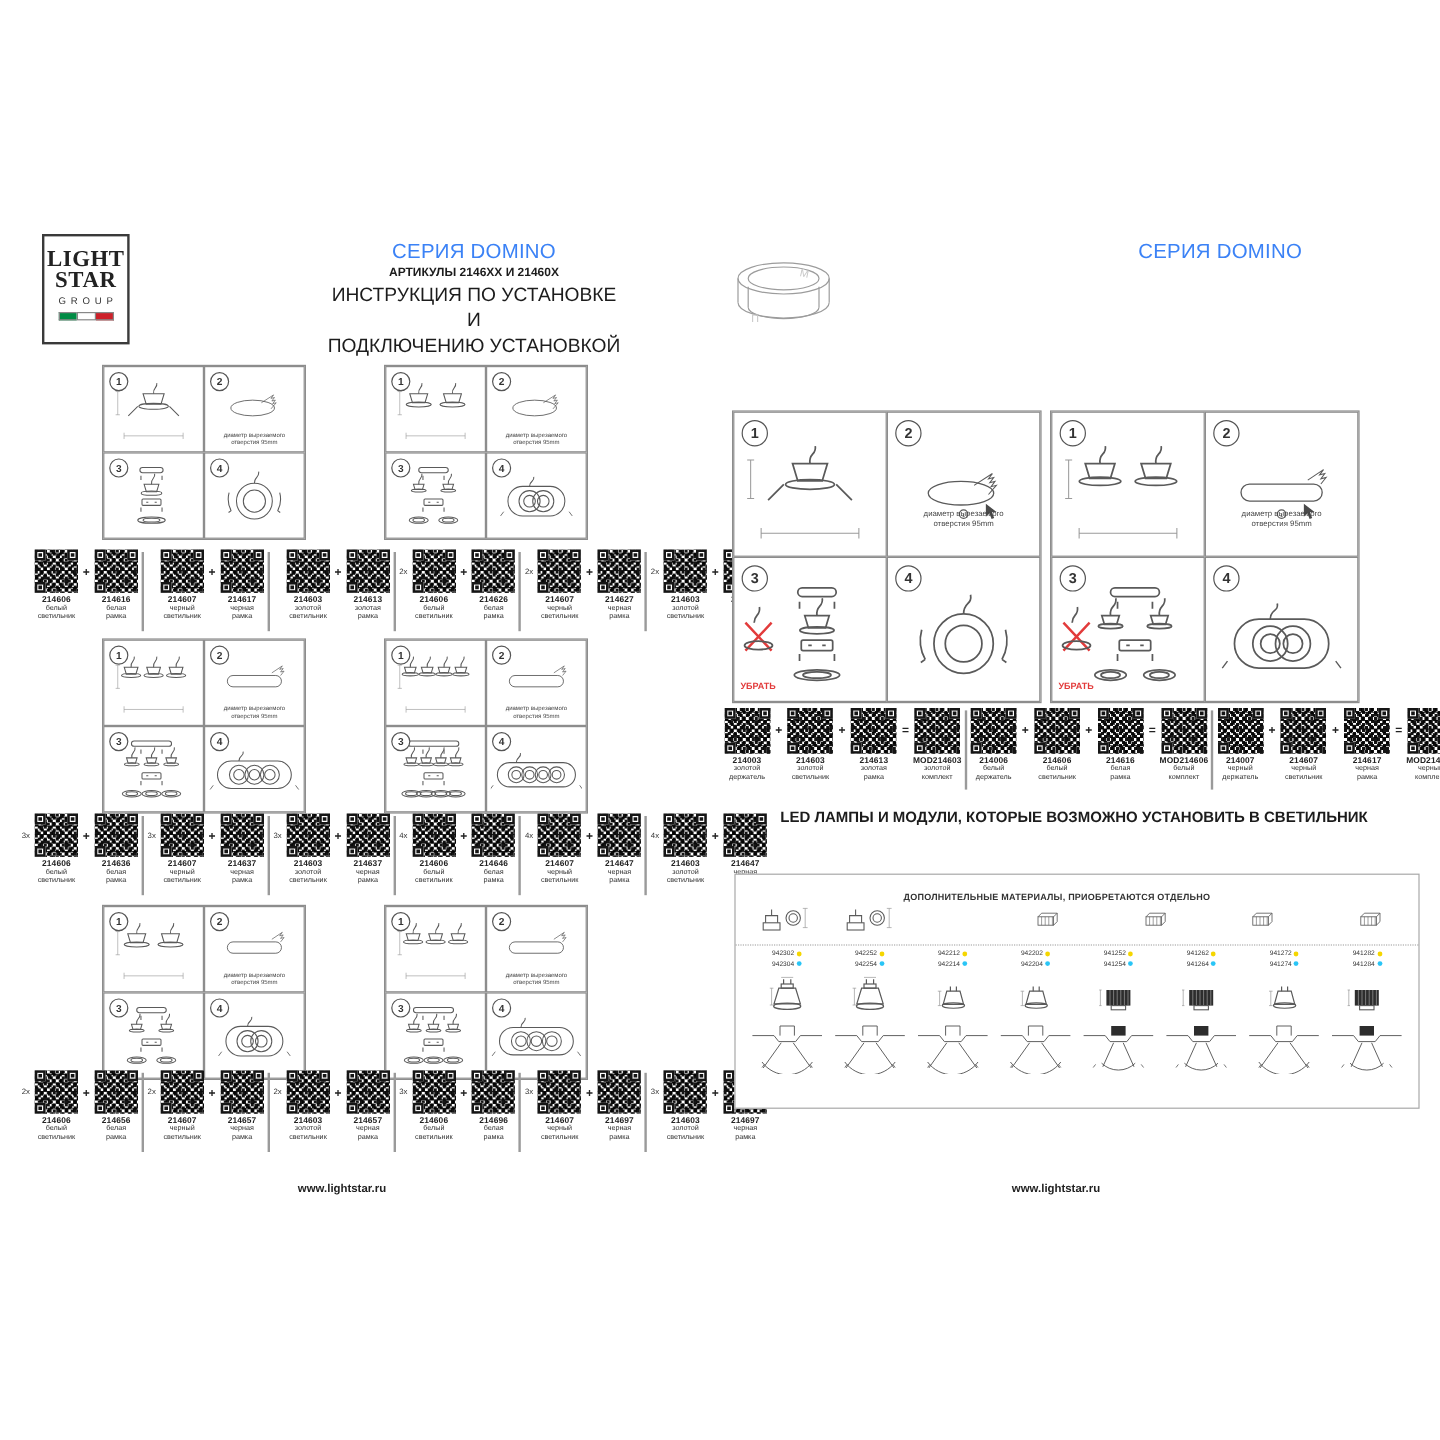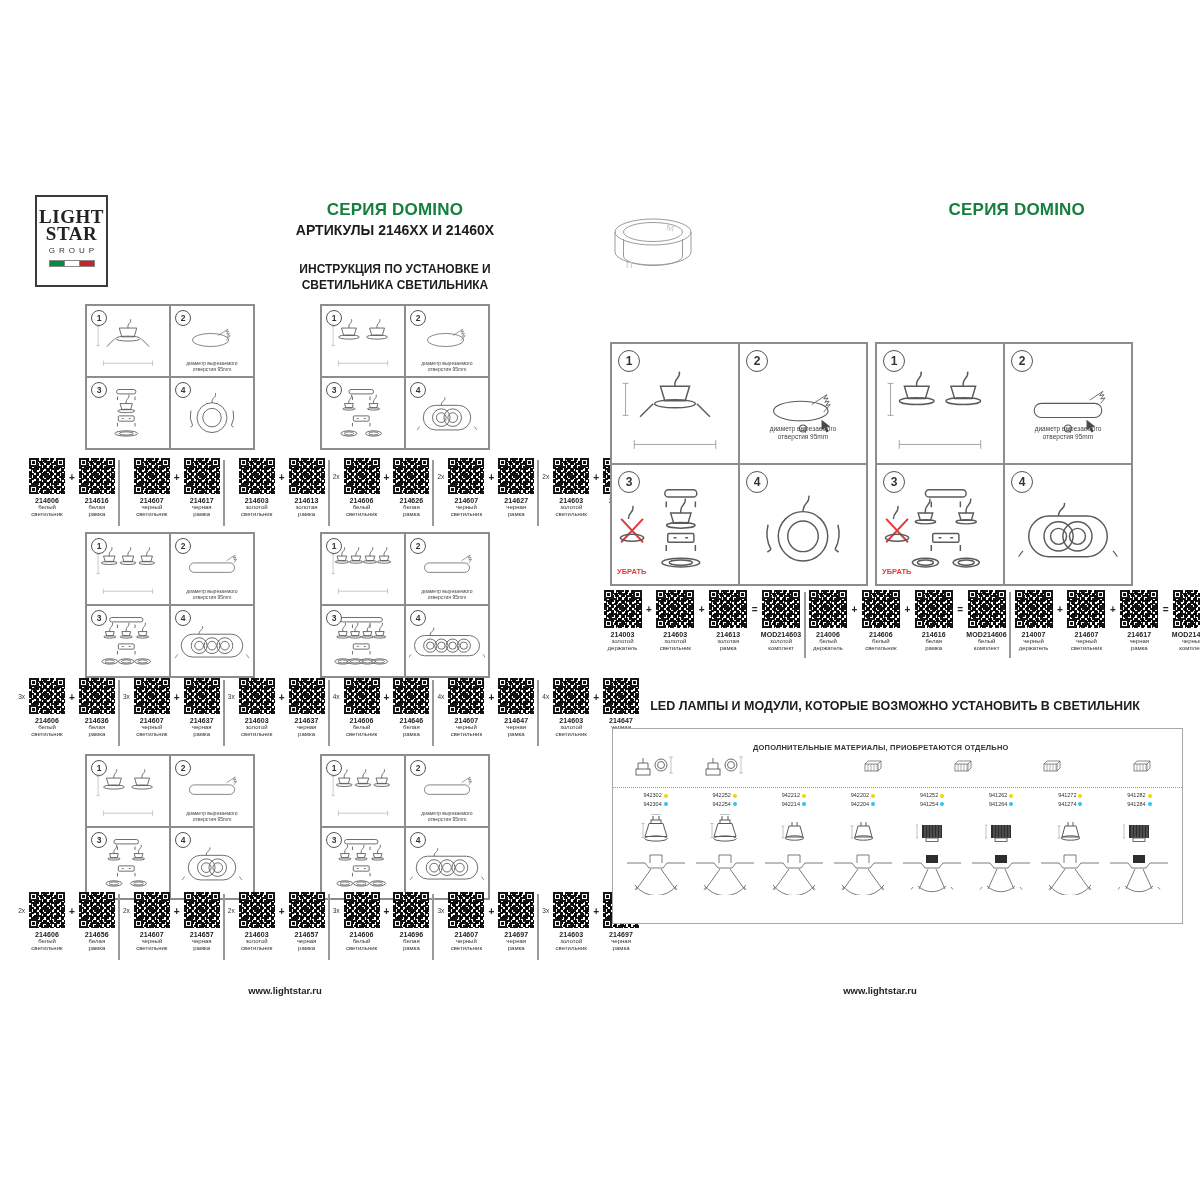--- a/index.html
+++ b/index.html
@@ -18,23 +18,23 @@
   .flag{display:flex;justify-content:center;margin-top:5px;}
   .flag i{display:block;width:14px;height:5px;border:.5px solid #888;}
   .flag i.g{background:#008c45;border-right:none;}
   .flag i.w{background:#fff;}
   .flag i.r{background:#cd212a;border-left:none;}
 
   
   .title-block{position:absolute;top:8px;}
   .page.left .title-block{left:255px;width:250px;text-align:center;}
   .page.right .title-block{left:70px;width:415px;text-align:right;}
-  .t1{font-size:17px;font-weight:700;letter-spacing:.2px;color:#15803d;}
-  .t2{font-size:14px;font-weight:800;margin-top:2px;color:#1c1c1c;}
-  .t3{font-size:12px;font-weight:700;margin-top:24px;line-height:1.3;color:#1c1c1c;}
+  .t1{font-size:17px;font-weight:400;letter-spacing:.2px;color:#3b82f6;}
+  .t2{font-size:10px;font-weight:800;margin-top:2px;color:#1c1c1c;}
+  .t3{font-size:16px;font-weight:400;margin-top:4px;line-height:1.3;color:#1c1c1c;}
 
   .ring{position:absolute;left:10px;top:20px;}
 
   
   .iblock{position:absolute;display:grid;grid-template-columns:1fr 1fr;grid-template-rows:1fr 1fr;
           border:1px solid #8d8d8d;background:#fff;box-sizing:border-box;}
   .icell{position:relative;border:.5px solid #8d8d8d;overflow:hidden;}
   .num{position:absolute;top:4px;left:4px;width:14px;height:14px;border:1px solid #555;border-radius:50%;
        display:flex;align-items:center;justify-content:center;font-size:8.5px;font-weight:bold;color:#333;
        background:#fff;z-index:2;}
@@ -99,21 +99,21 @@
           <i class="g"></i>
           <i class="w"></i>
           <i class="r"></i>
         </div>
     </div>
     <div class="title-block">
       <div class="t1">СЕРИЯ DOMINO</div>
       <div class="t2">АРТИКУЛЫ 2146XX И 21460X</div>
       <div class="t3">
         <span>ИНСТРУКЦИЯ ПО УСТАНОВКЕ И</span><br>
-        <span>СВЕТИЛЬНИКА СВЕТИЛЬНИКА</span>
+        <span>ПОДКЛЮЧЕНИЮ УСТАНОВКОЙ</span>
       </div>
     </div>
     <div id="lblocks">
         <div class="iblock" style="left: 70px; top: 112px; width: 170px; height: 146px;">
           <div class="icell">
         <span class="num ">1</span>
         <svg width="76" height="58" viewBox="0 0 80 66" preserveAspectRatio="xMidYMid meet">
             <g fill="none" stroke="#5a5a5a" stroke-width="1">
                 <path d="M30,16 h20 l-3,10 h-14 z"></path>
                 <ellipse cx="40" cy="28" rx="14" ry="2.8000000000000003"></ellipse>
@@ -1207,21 +1207,21 @@
           <div class="unit">
     <div class="qr">
               <i></i>
             </div>
     <div class="code">MOD214607</div>
     <div class="desc">
       <span>черный</span><br><span>комплект</span></div>
           </div>
         </div>
       </div>
-    <div class="led-title" style="top:507px">LED ЛАМПЫ И МОДУЛИ, КОТОРЫЕ ВОЗМОЖНО УСТАНОВИТЬ В СВЕТИЛЬНИК</div>
+    <div class="led-title" style="top:482px">LED ЛАМПЫ И МОДУЛИ, КОТОРЫЕ ВОЗМОЖНО УСТАНОВИТЬ В СВЕТИЛЬНИК</div>
 
     <div class="mat-panel" style="top:536px;height:196px;">
       <div class="spot-icons">
         <svg width="48" height="38" viewBox="0 0 48 38">
           <g fill="none" stroke="#5a5a5a" stroke-width=".9">
             <rect x="5" y="24" width="14" height="6"></rect>
               <path d="M7,24 v-6 h10 v6 M12,18 v-5"></path>
             <circle cx="30" cy="20" r="6"></circle>
               <circle cx="30" cy="20" r="3.5"></circle>
             <path d="M40,12 v16 M38,12 h4 M38,28 h4" stroke="#9a9a9a" stroke-width=".6"></path>

